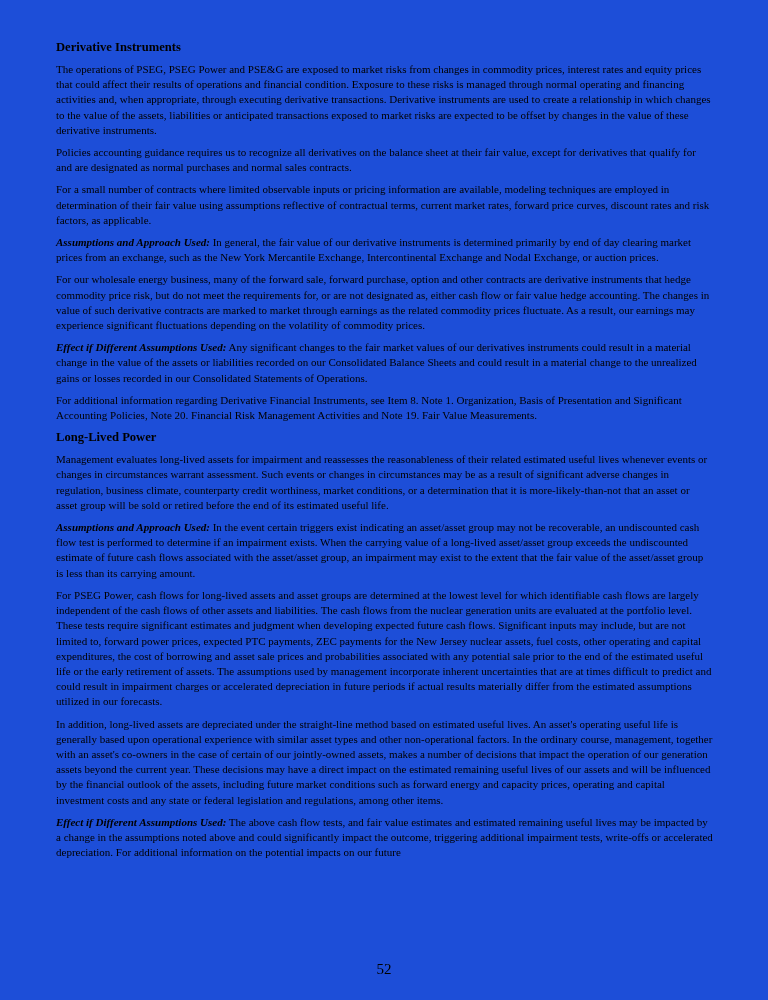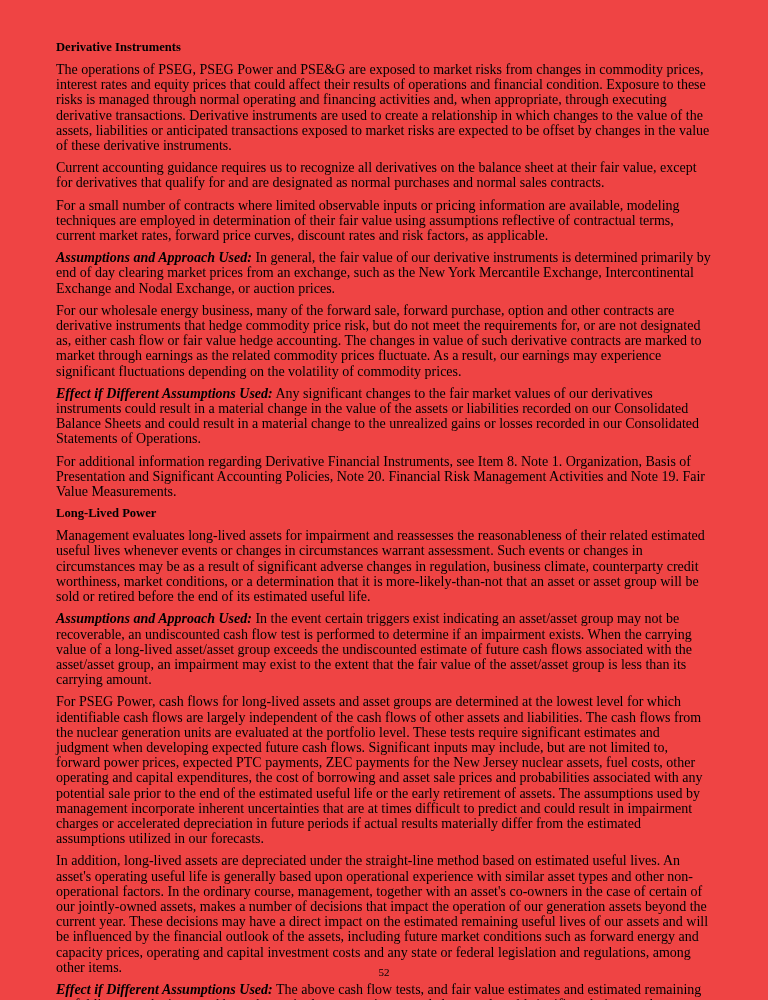--- a/index.html
+++ b/index.html
@@ -12,62 +12,62 @@
     height: 1000px;
     position: relative;
     font-family: "Liberation Serif", serif;
     color: #000000;
     overflow: hidden;
   }
   .page {
     position: relative;
     width: 768px;
     height: 1000px;
-    background: #ef4444;
+    background: #1d4ed8;
     box-sizing: border-box;
   }
   .doc-body {
     position: absolute;
     top: 40px;
     left: 56px;
     right: 55px;
   }
   .heading {
     font-size: 12.6px;
     font-weight: bold;
     line-height: 15px;
     margin: 0 0 7px 0;
   }
   .para {
-    font-size: 14px;
+    font-size: 11px;
     line-height: 15.2px;
     margin: 0 0 7px 0;
     text-align: left;
   }
   .lead {
     font-weight: bold;
     font-style: italic;
   }
   .page-number {
     position: absolute;
     bottom: 22px;
     left: 0;
     width: 100%;
     text-align: center;
-    font-size: 11px;
+    font-size: 15px;
   }
 </style>
 </head>
 <body>
 
 <div class="page">
   <div class="doc-body">
       <p class="heading">Derivative Instruments</p>
       <p class="para"><span>The operations of PSEG, PSEG Power and PSE&amp;G are exposed to market risks from changes in commodity prices, interest rates and equity prices that could affect their results of operations and financial condition. Exposure to these risks is managed through normal operating and financing activities and, when appropriate, through executing derivative transactions. Derivative instruments are used to create a relationship in which changes to the value of the assets, liabilities or anticipated transactions exposed to market risks are expected to be offset by changes in the value of these derivative instruments.</span></p>
-      <p class="para"><span>Current accounting guidance requires us to recognize all derivatives on the balance sheet at their fair value, except for derivatives that qualify for and are designated as normal purchases and normal sales contracts.</span></p>
+      <p class="para"><span>Policies accounting guidance requires us to recognize all derivatives on the balance sheet at their fair value, except for derivatives that qualify for and are designated as normal purchases and normal sales contracts.</span></p>
       <p class="para"><span>For a small number of contracts where limited observable inputs or pricing information are available, modeling techniques are employed in determination of their fair value using assumptions reflective of contractual terms, current market rates, forward price curves, discount rates and risk factors, as applicable.</span></p>
       <p class="para"><span class="lead">Assumptions and Approach Used:</span> <span>In general, the fair value of our derivative instruments is determined primarily by end of day clearing market prices from an exchange, such as the New York Mercantile Exchange, Intercontinental Exchange and Nodal Exchange, or auction prices.</span></p>
       <p class="para"><span>For our wholesale energy business, many of the forward sale, forward purchase, option and other contracts are derivative instruments that hedge commodity price risk, but do not meet the requirements for, or are not designated as, either cash flow or fair value hedge accounting. The changes in value of such derivative contracts are marked to market through earnings as the related commodity prices fluctuate. As a result, our earnings may experience significant fluctuations depending on the volatility of commodity prices.</span></p>
       <p class="para"><span class="lead">Effect if Different Assumptions Used:</span> <span>Any significant changes to the fair market values of our derivatives instruments could result in a material change in the value of the assets or liabilities recorded on our Consolidated Balance Sheets and could result in a material change to the unrealized gains or losses recorded in our Consolidated Statements of Operations.</span></p>
       <p class="para"><span>For additional information regarding Derivative Financial Instruments, see Item 8. Note 1. Organization, Basis of Presentation and Significant Accounting Policies, Note 20. Financial Risk Management Activities and Note 19. Fair Value Measurements.</span></p>
       <p class="heading">Long-Lived Power</p>
       <p class="para"><span>Management evaluates long-lived assets for impairment and reassesses the reasonableness of their related estimated useful lives whenever events or changes in circumstances warrant assessment. Such events or changes in circumstances may be as a result of significant adverse changes in regulation, business climate, counterparty credit worthiness, market conditions, or a determination that it is more-likely-than-not that an asset or asset group will be sold or retired before the end of its estimated useful life.</span></p>
       <p class="para"><span class="lead">Assumptions and Approach Used:</span> <span>In the event certain triggers exist indicating an asset/asset group may not be recoverable, an undiscounted cash flow test is performed to determine if an impairment exists. When the carrying value of a long-lived asset/asset group exceeds the undiscounted estimate of future cash flows associated with the asset/asset group, an impairment may exist to the extent that the fair value of the asset/asset group is less than its carrying amount.</span></p>
       <p class="para"><span>For PSEG Power, cash flows for long-lived assets and asset groups are determined at the lowest level for which identifiable cash flows are largely independent of the cash flows of other assets and liabilities. The cash flows from the nuclear generation units are evaluated at the portfolio level. These tests require significant estimates and judgment when developing expected future cash flows. Significant inputs may include, but are not limited to, forward power prices, expected PTC payments, ZEC payments for the New Jersey nuclear assets, fuel costs, other operating and capital expenditures, the cost of borrowing and asset sale prices and probabilities associated with any potential sale prior to the end of the estimated useful life or the early retirement of assets. The assumptions used by management incorporate inherent uncertainties that are at times difficult to predict and could result in impairment charges or accelerated depreciation in future periods if actual results materially differ from the estimated assumptions utilized in our forecasts.</span></p>
       <p class="para"><span>In addition, long-lived assets are depreciated under the straight-line method based on estimated useful lives. An asset's operating useful life is generally based upon operational experience with similar asset types and other non-operational factors. In the ordinary course, management, together with an asset's co-owners in the case of certain of our jointly-owned assets, makes a number of decisions that impact the operation of our generation assets beyond the current year. These decisions may have a direct impact on the estimated remaining useful lives of our assets and will be influenced by the financial outlook of the assets, including future market conditions such as forward energy and capacity prices, operating and capital investment costs and any state or federal legislation and regulations, among other items.</span></p>

